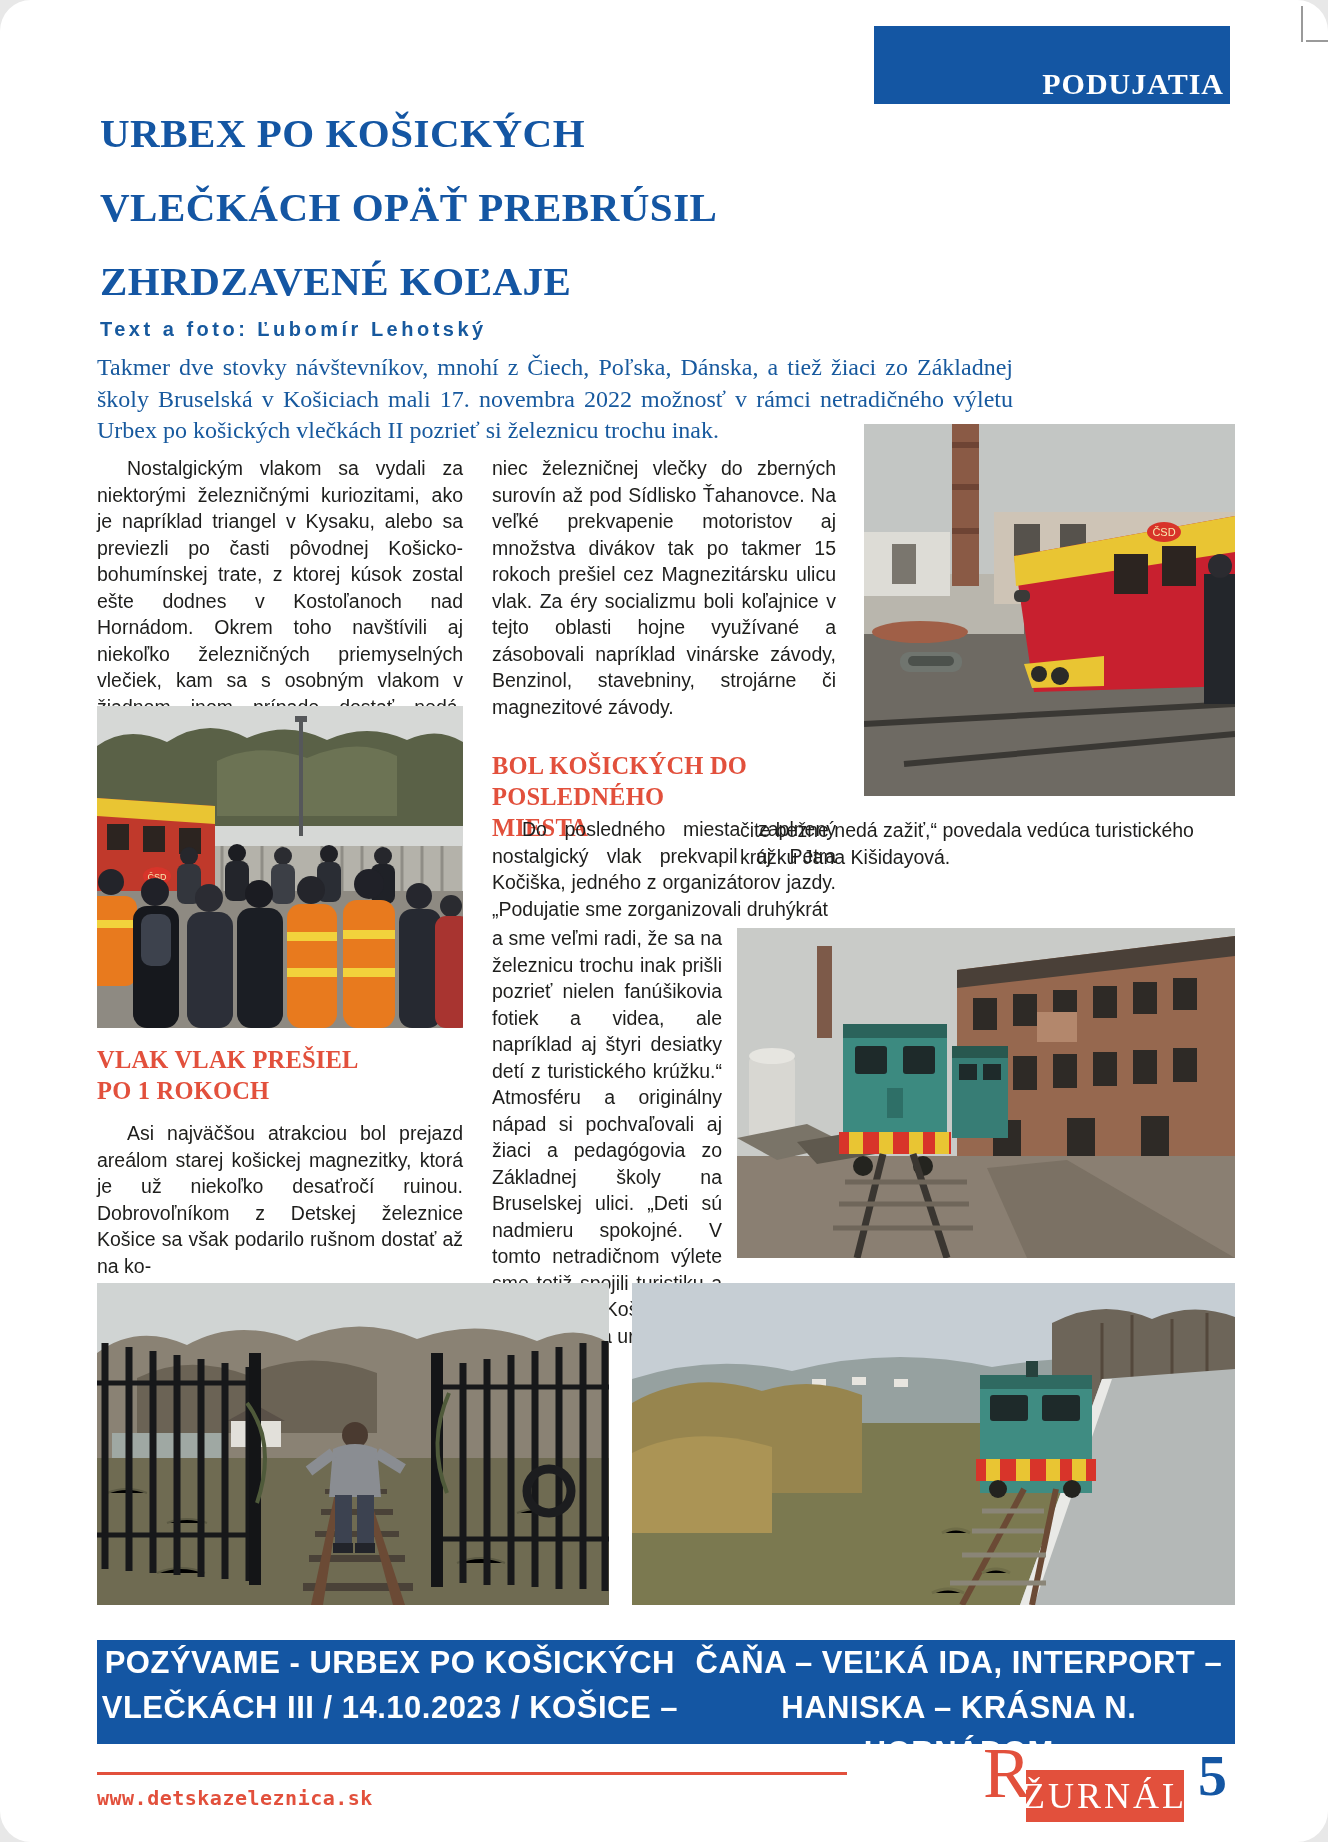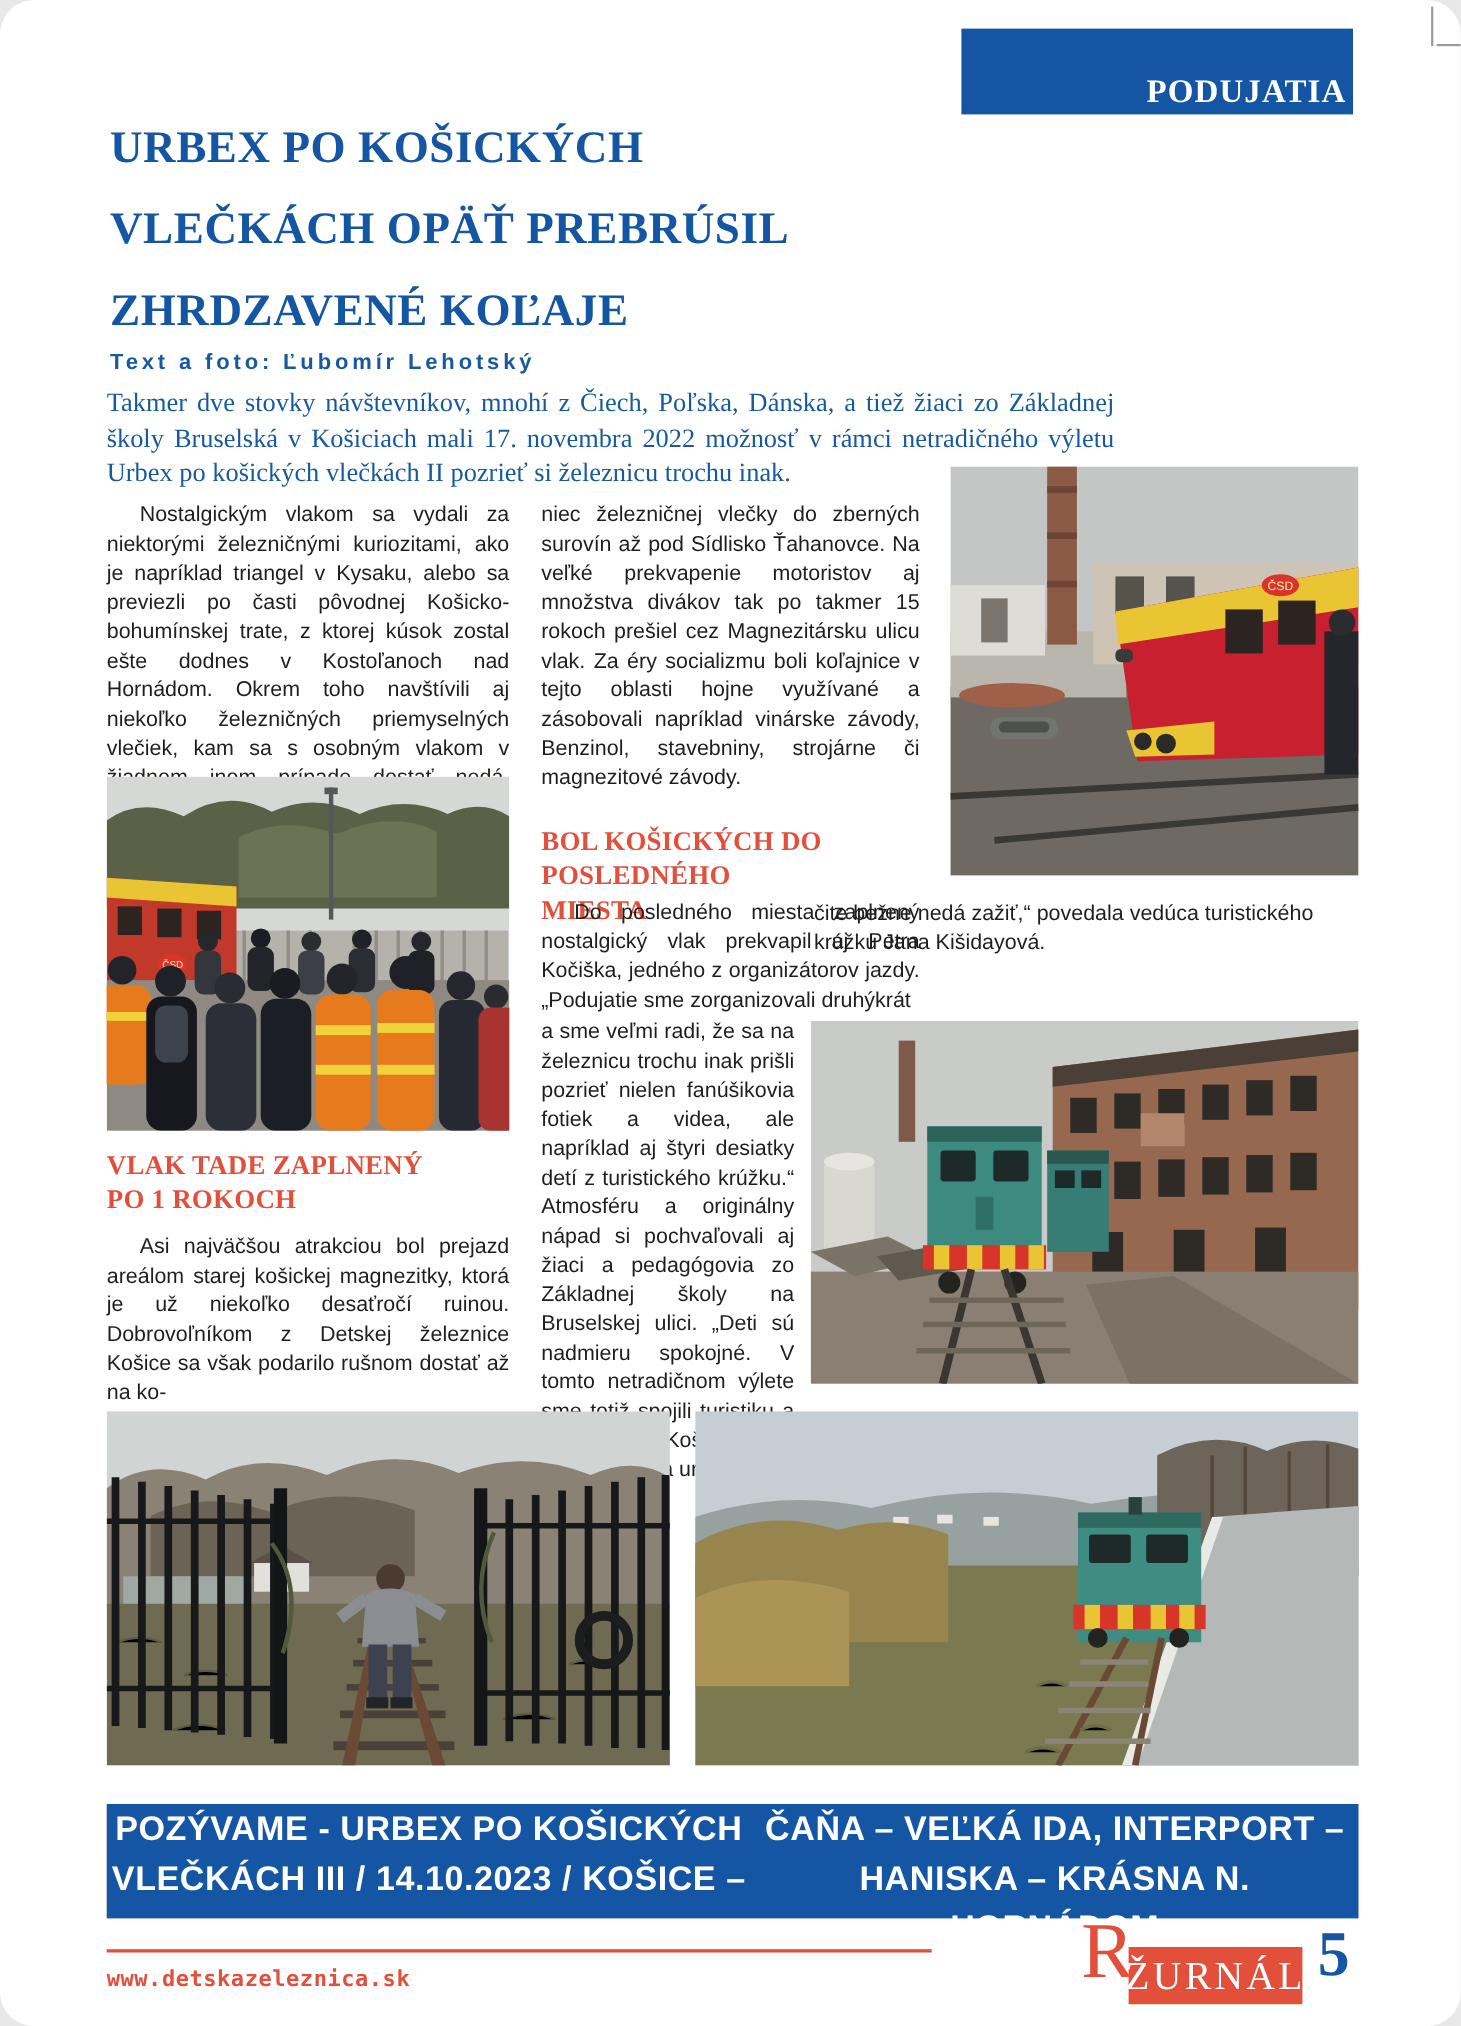--- a/index.html
+++ b/index.html
@@ -120,21 +120,21 @@
       <rect x="246" y="194" width="52" height="128" rx="14" fill="#e87a1e"></rect>
     <rect x="246" y="224" width="52" height="9" fill="#f2d23c"></rect>
       <rect x="246" y="262" width="52" height="9" fill="#f2d23c"></rect>
     <circle cx="322" cy="190" r="13" fill="#26272e"></circle>
       <rect x="302" y="203" width="42" height="119" rx="13" fill="#262931"></rect>
     <circle cx="354" cy="200" r="11" fill="#2a2b30"></circle>
       <rect x="338" y="210" width="36" height="112" rx="11" fill="#a83430"></rect>
   </svg>
 
   <div class="abs oh" style="left:97px;top:1044px;width:366px;">
-    <div>VLAK TADE ZAPLNENÝ</div>
+    <div>VLAK VLAK PREŠIEL</div>
     <div>PO 1 ROKOCH</div>
   </div>
 
   <div class="abs body-text indent" style="left:97px;top:1120px;width:366px;">Asi najväčšou atrakciou bol prejazd areálom starej košickej magnezitky, ktorá je už niekoľko desaťročí ruinou. Dobrovoľníkom z Detskej železnice Košice sa však podarilo rušnom dostať až na ko-</div>
 
   <div class="abs body-text" style="left:492px;top:455px;width:344px;">niec železničnej vlečky do zberných surovín až pod Sídlisko Ťahanovce. Na veľké prekvapenie motoristov aj množstva divákov tak po takmer 15 rokoch prešiel cez Magnezitársku ulicu vlak. Za éry socializmu boli koľajnice v tejto oblasti hojne využívané a zásobovali napríklad vinárske závody, Benzinol, stavebniny, strojárne či magnezitové závody.</div>
 
   <div class="abs oh" style="left:492px;top:750px;width:344px;">
     <div>BOL KOŠICKÝCH DO POSLEDNÉHO</div>
     <div>MIESTA</div>

